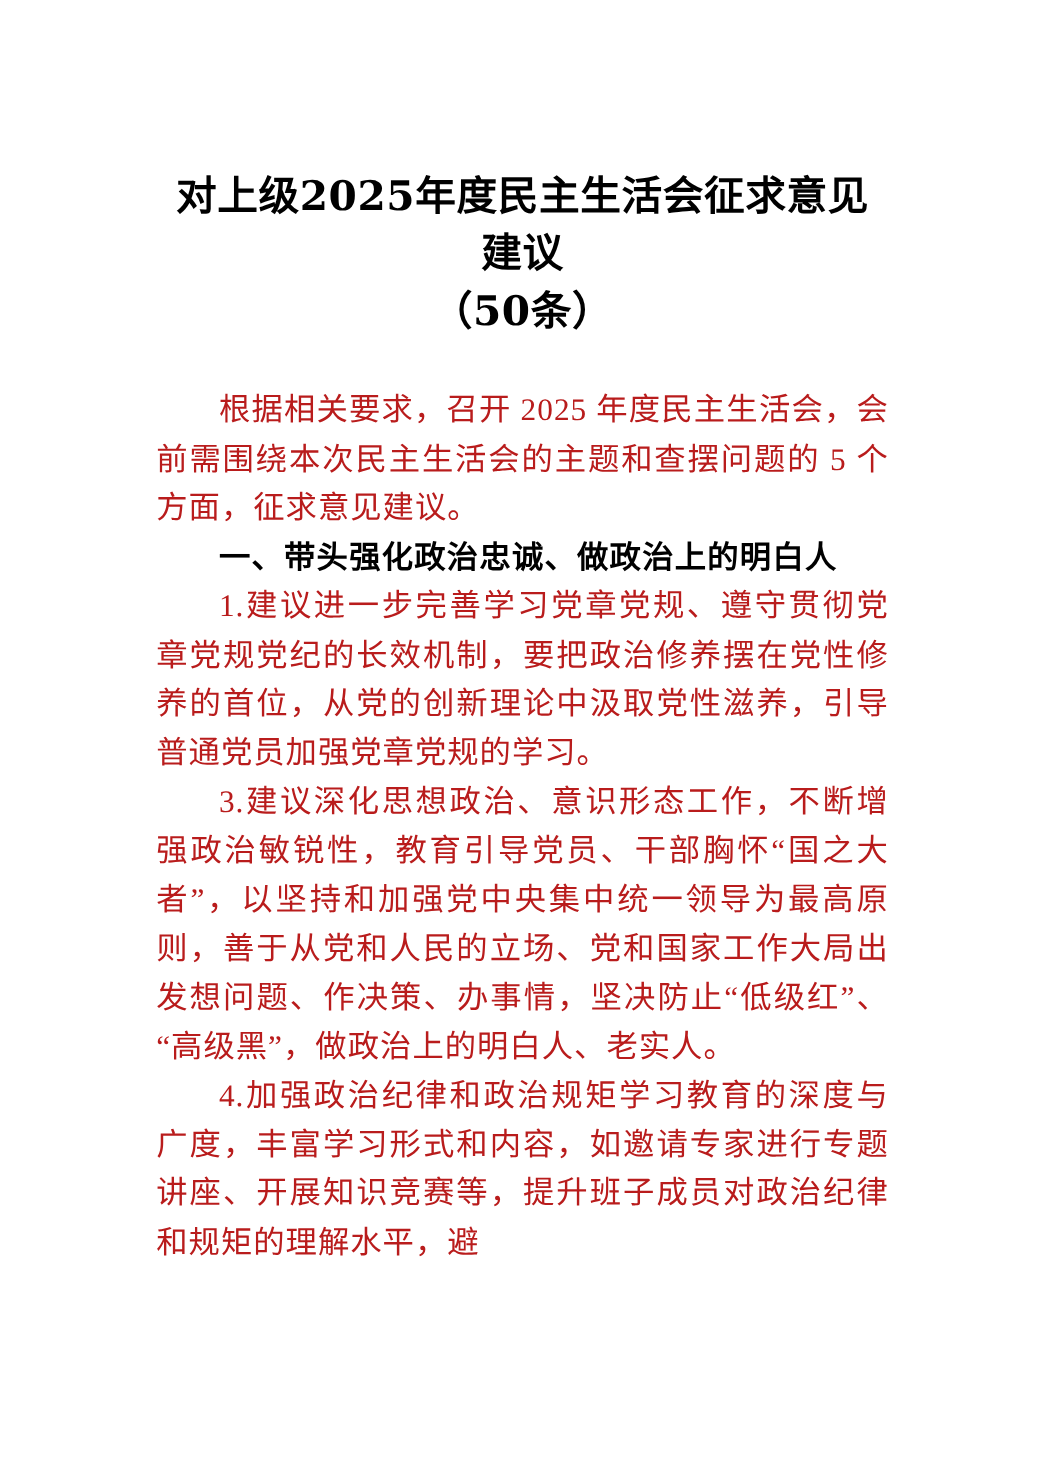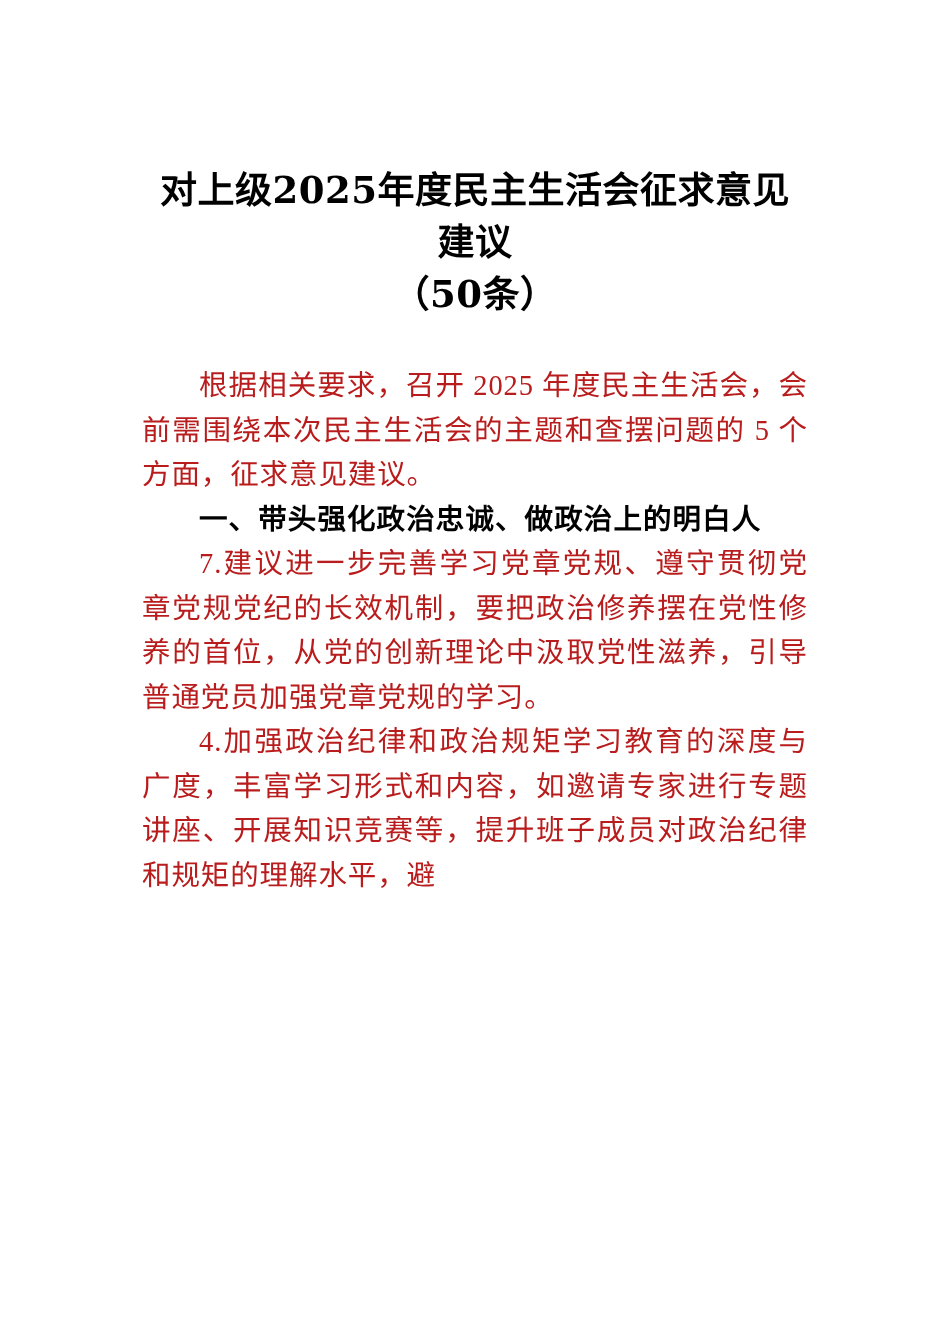--- a/index.html
+++ b/index.html
@@ -21,21 +21,21 @@
   
   .content {
     position: absolute;
     left: 142px;
     top: 0;
     width: 666px;
   }
 
   
   .doc-title {
-    margin: 12px;
+    margin: 0;
     padding-top: 152px;
     font-family: "DejaVu Serif", "Liberation Serif", serif;
     font-weight: 700;
     font-size: 37px;
     line-height: 52px;
     letter-spacing: 0.5px;
     text-align: center;
     color: #000000;
     white-space: pre-line;
     -webkit-font-smoothing: none;
@@ -77,20 +77,21 @@
 <div class="page">
   <div class="content">
 
     <h1 class="doc-title">对上级2025年度民主生活会征求意见建议
 （50条）</h1>
 
     <p class="para lead">根据相关要求，召开 2025 年度民主生活会，会前需围绕本次民主生活会的主题和查摆问题的 5 个方面，征求意见建议。</p>
 
     <h2 class="section-heading">一、带头强化政治忠诚、做政治上的明白人</h2>
 
-    <p class="para">7.建议进一步完善学习党章党规、遵守贯彻党章党规党纪的长效机制，要把政治修养摆在党性修养的首位，从党的创新理论中汲取党性滋养，引导普通党员加强党章党规的学习。</p>
+    <p class="para">1.建议进一步完善学习党章党规、遵守贯彻党章党规党纪的长效机制，要把政治修养摆在党性修养的首位，从党的创新理论中汲取党性滋养，引导普通党员加强党章党规的学习。</p>
 
 
+    <p class="para">3.建议深化思想政治、意识形态工作，不断增强政治敏锐性，教育引导党员、干部胸怀“国之大者”，以坚持和加强党中央集中统一领导为最高原则，善于从党和人民的立场、党和国家工作大局出发想问题、作决策、办事情，坚决防止“低级红”、“高级黑”，做政治上的明白人、老实人。</p>
 
     <p class="para">4.加强政治纪律和政治规矩学习教育的深度与广度，丰富学习形式和内容，如邀请专家进行专题讲座、开展知识竞赛等，提升班子成员对政治纪律和规矩的理解水平，避</p>
 
   </div>
 </div>
 
 </body></html>

